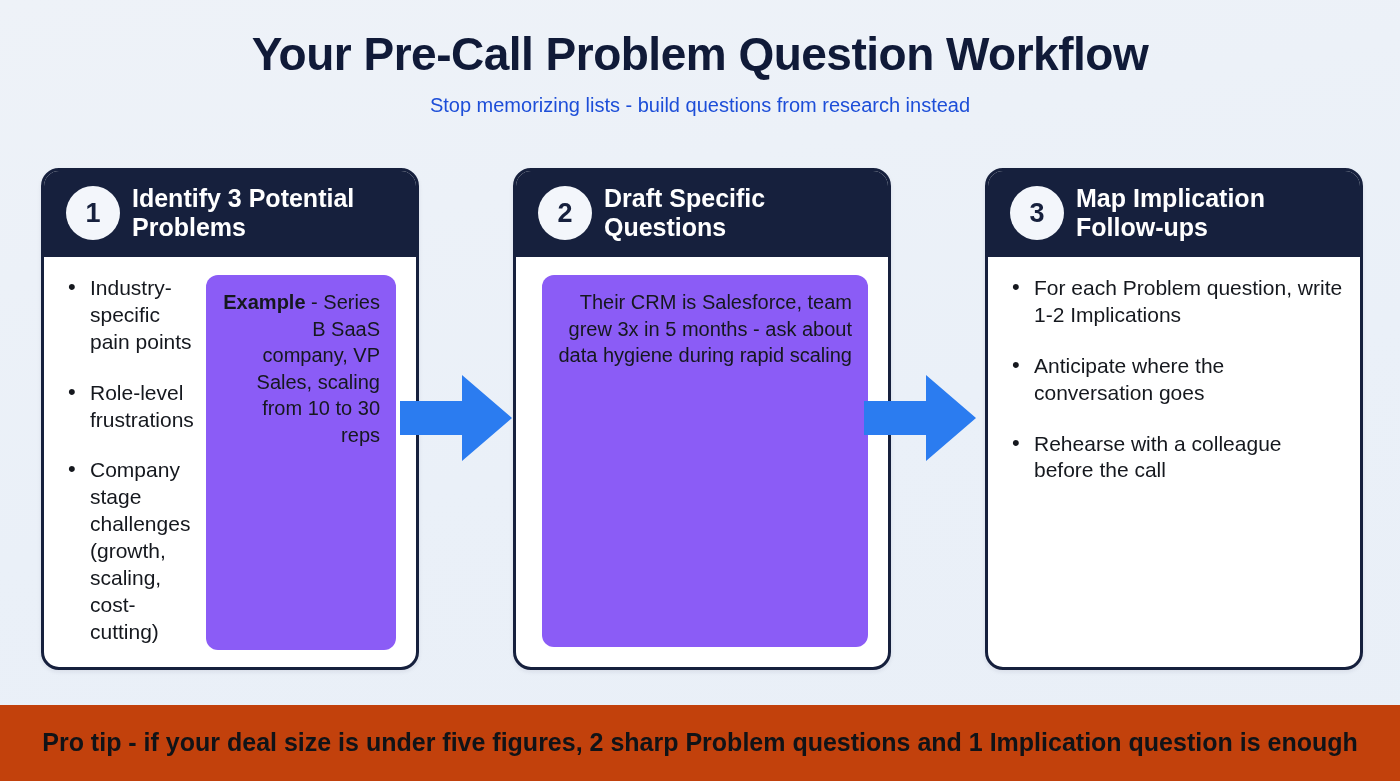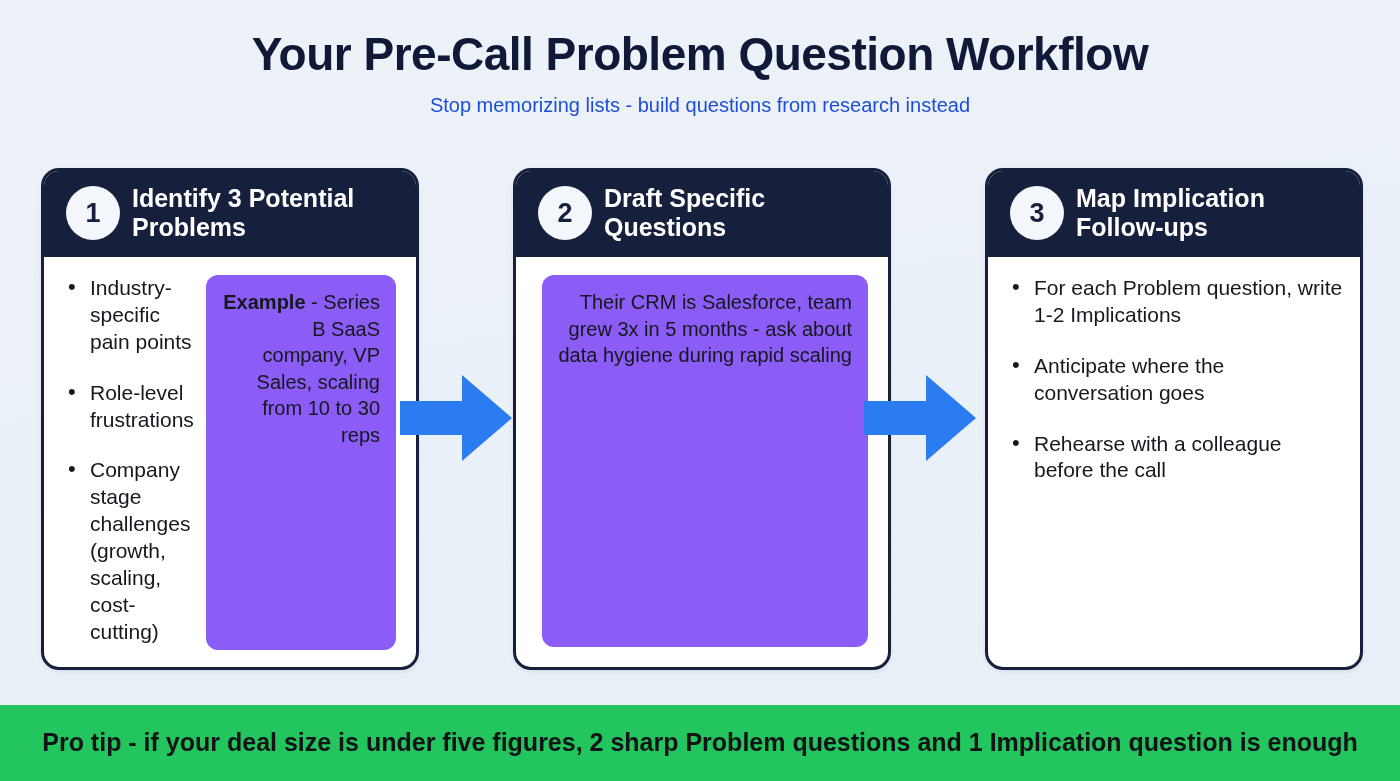--- a/index.html
+++ b/index.html
@@ -146,21 +146,21 @@
   .arrow-1 { left: 400px; top: 375px; }
   .arrow-2 { left: 864px; top: 375px; }
 
   
   .pro-tip-banner {
     position: absolute;
     left: 0;
     bottom: 0;
     width: 1400px;
     height: 76px;
-    background: #22c55e;
+    background: #c2410c;
     display: flex;
     align-items: center;
     justify-content: center;
   }
   .pro-tip-text {
     font-size: 25px;
     font-weight: bold;
     color: #111317;
     text-align: center;
     line-height: 1.1;

